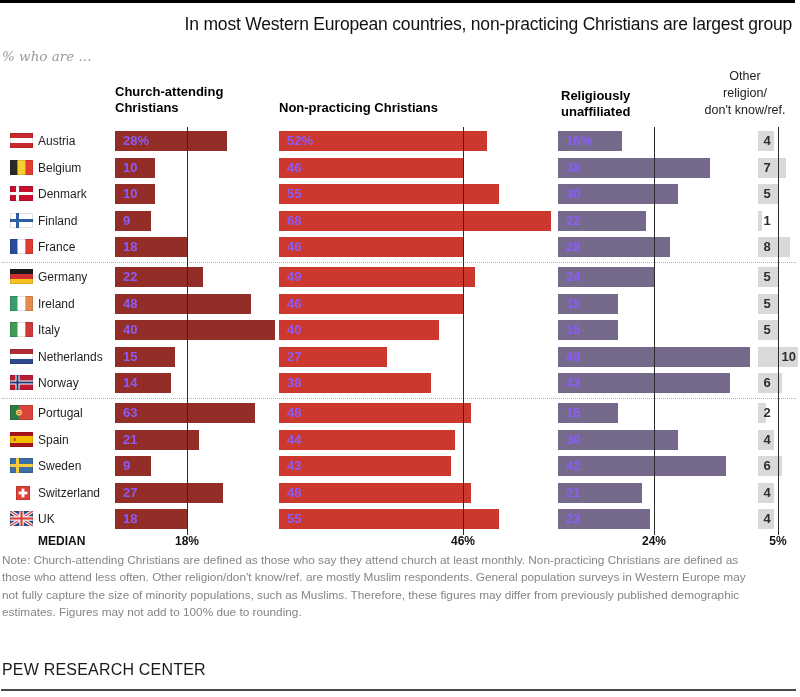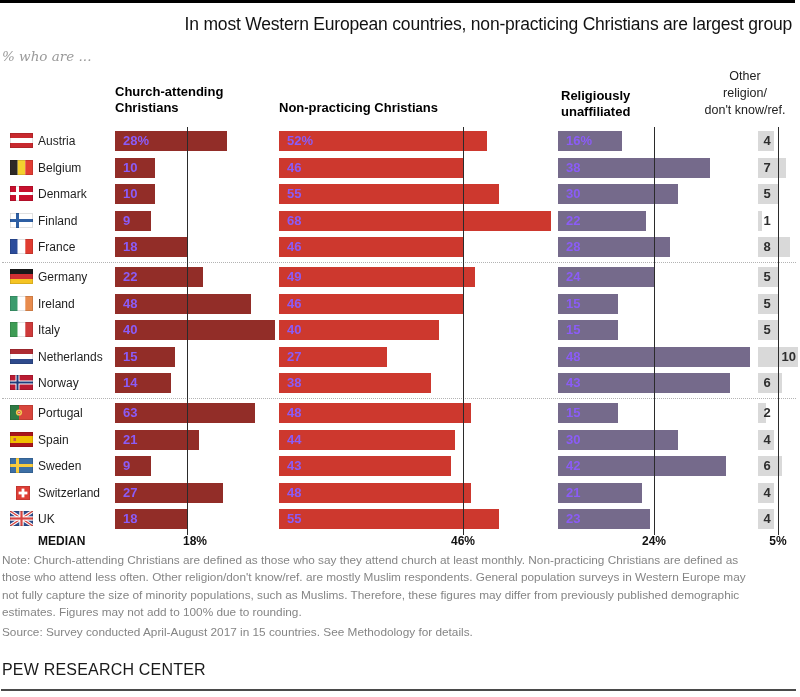--- a/index.html
+++ b/index.html
@@ -322,25 +322,24 @@
         <div class="bar" style="left: 758px; width: 16px; background: rgb(217, 217, 217);"></div>
         <div class="other-val" style="left: 761px; width: 12px;">4</div>
       </div>
       <div class="vline" style="left: 187px;"></div>
       <div class="vline" style="left: 463px;"></div>
       <div class="vline" style="left: 654px;"></div>
       <div class="vline" style="left: 778px;"></div>
     </div>
 
   <div class="median-label median-title">MEDIAN</div>
-  <div class="median-label mv" style="left:195px">18%</div>
+  <div class="median-label mv" style="left:187px">18%</div>
   <div class="median-label mv" style="left:463px">46%</div>
   <div class="median-label mv" style="left:654px">24%</div>
   <div class="median-label mv" style="left:778px">5%</div>
 
   <div class="note note-main">Note: Church-attending Christians are defined as those who say they attend church at least monthly. Non-practicing Christians are defined as
 those who attend less often. Other religion/don't know/ref. are mostly Muslim respondents. General population surveys in Western Europe may
 not fully capture the size of minority populations, such as Muslims. Therefore, these figures may differ from previously published demographic
 estimates. Figures may not add to 100% due to rounding.</div>
-  <div class="note note-source">Source: Survey conducted April-August 2017 in 15 countries. See Methodology for details.</div>
   <div class="footer">PEW RESEARCH CENTER</div>
   <div class="bottom-rule"></div>
 </div>
 
 </body></html>

